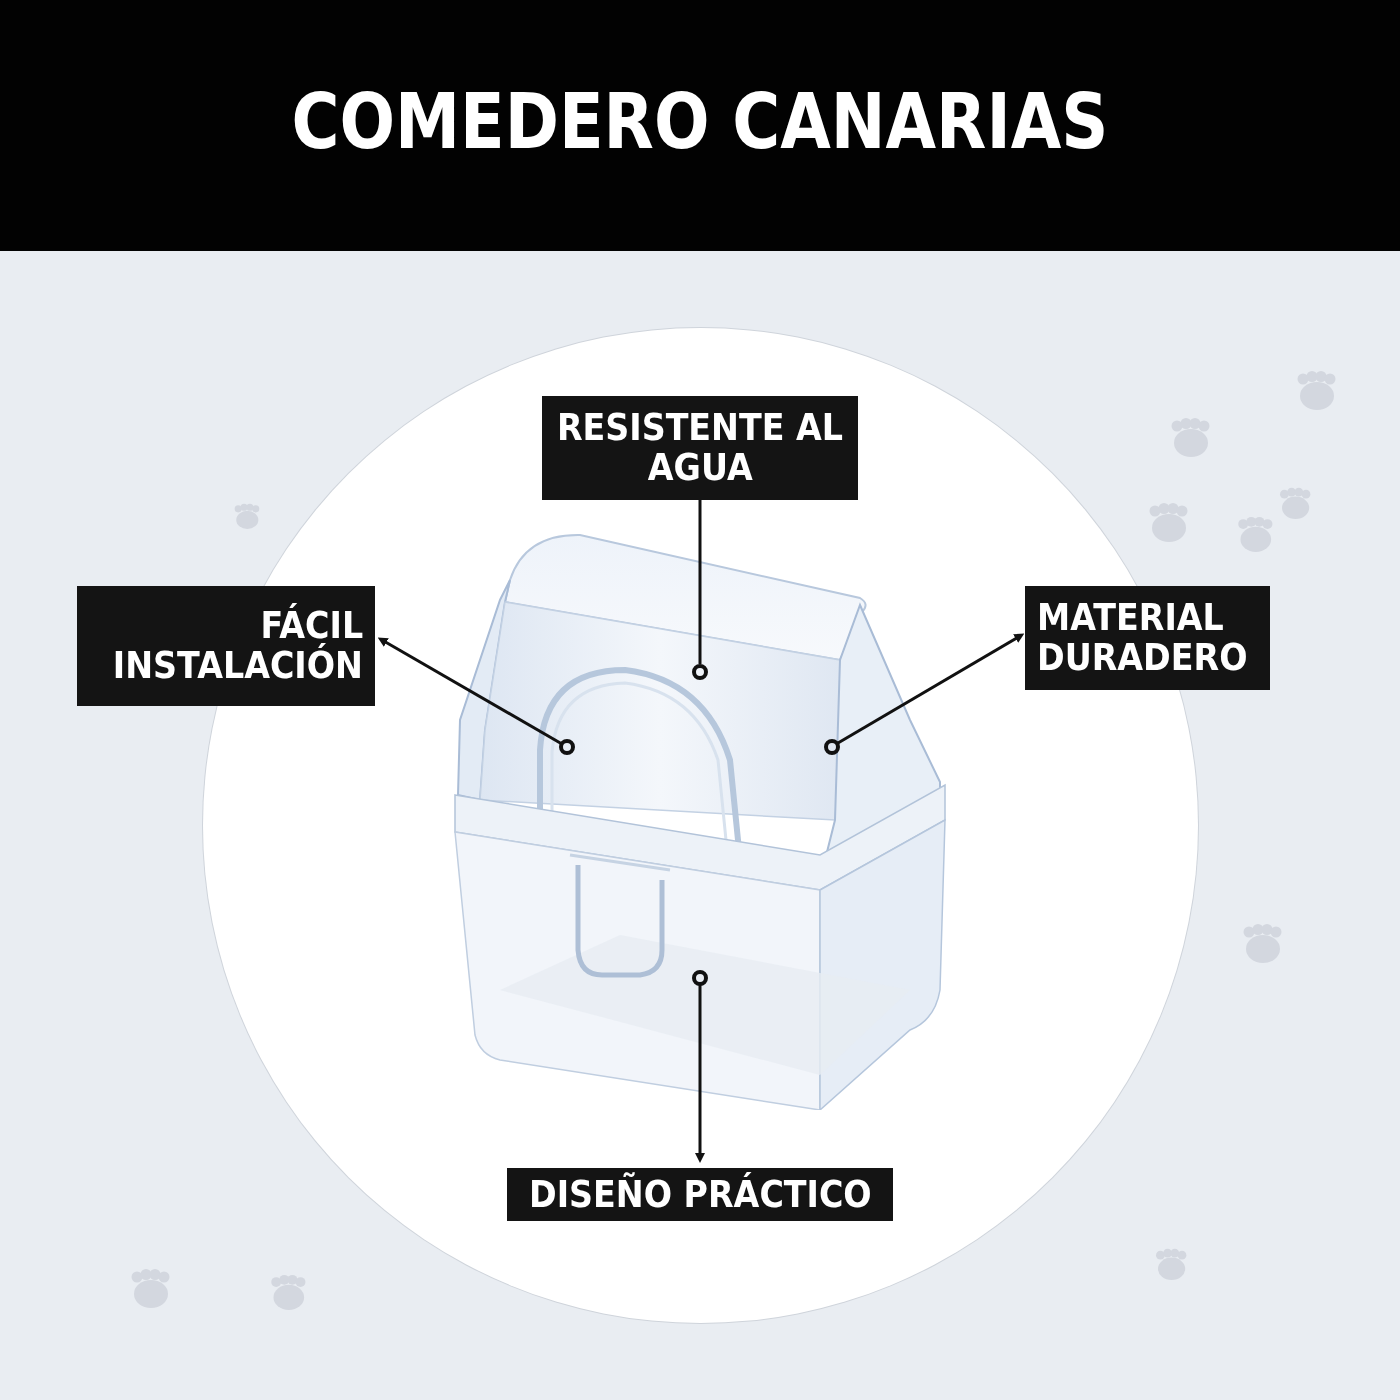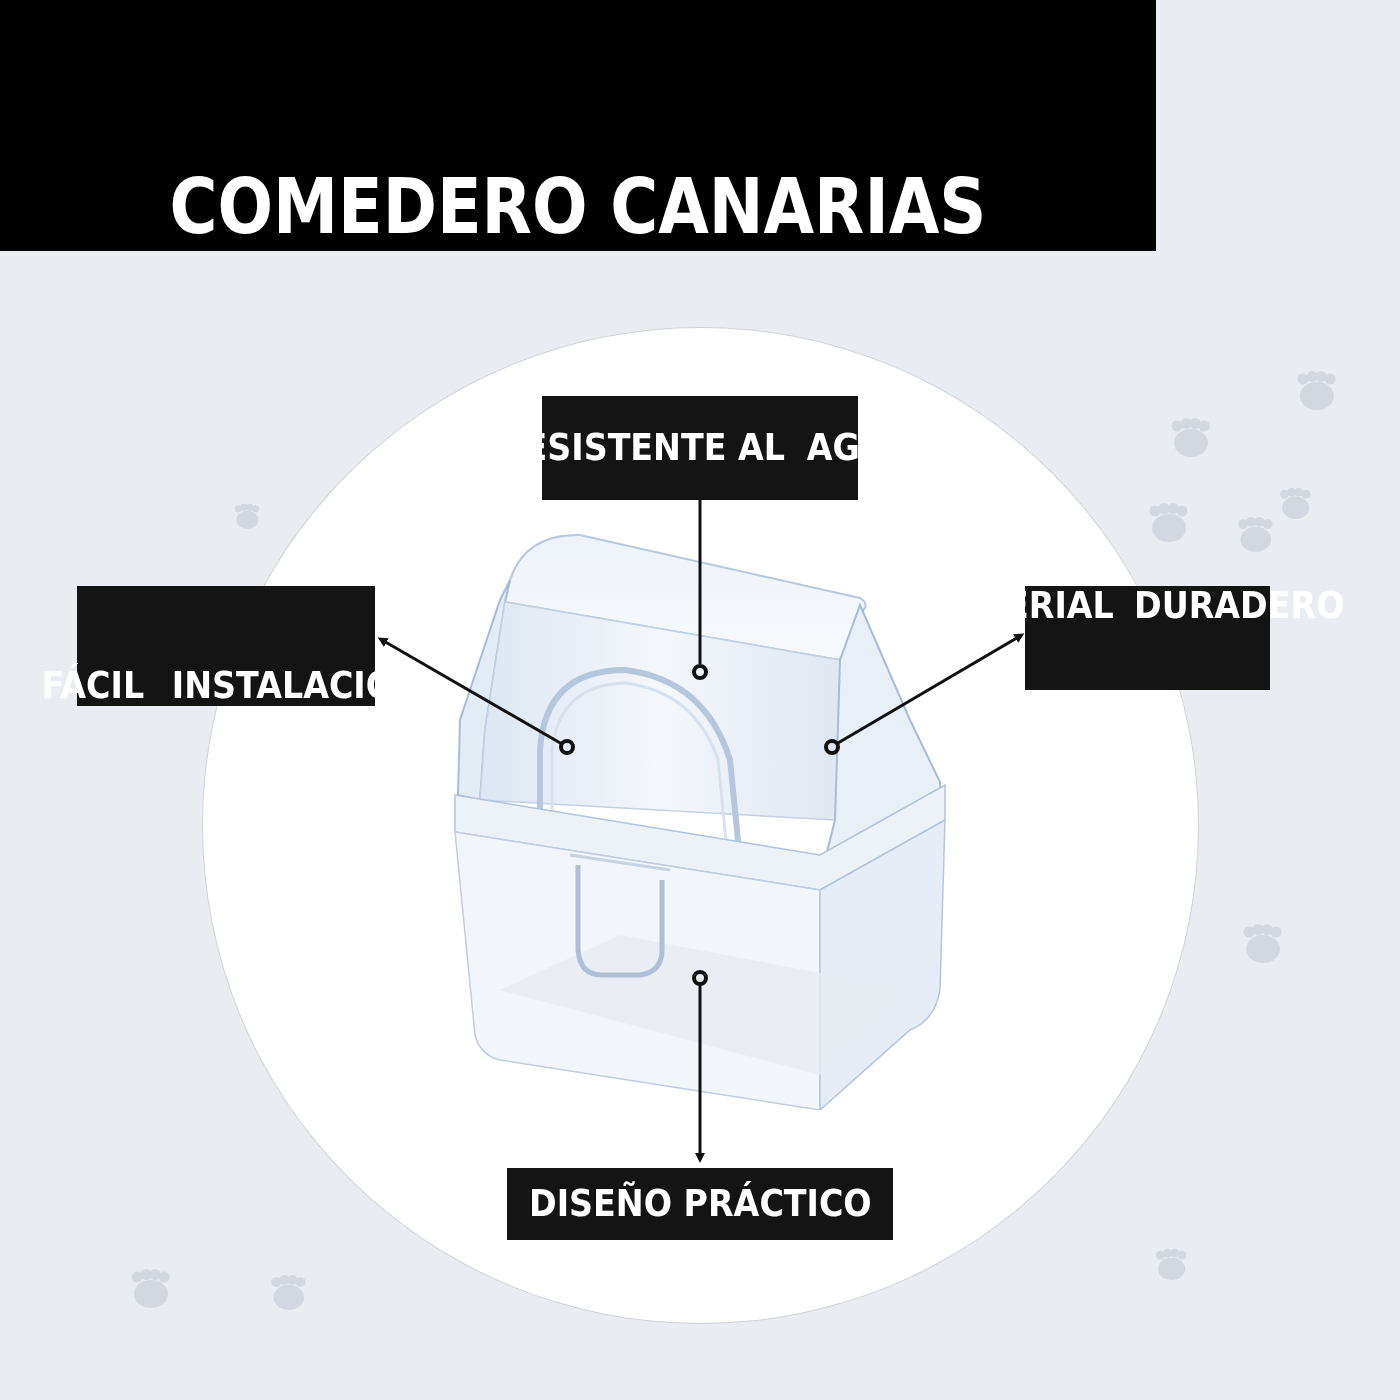--- a/index.html
+++ b/index.html
@@ -3,23 +3,23 @@
   <meta charset="utf-8">
   <style>
     * { margin: 0; padding: 0; box-sizing: border-box; }
     html, body { width: 1400px; height: 1400px; overflow: hidden; }
     body {
       position: relative;
       background: #e9edf2;
       font-family: "DejaVu Sans", "Liberation Sans", sans-serif;
     }
     .header {
-      position: absolute; left: 0; top: 0; width: 1156px; height: 251px;
+      position: absolute; left: 0; top: 0; width: 1400px; height: 251px;
       background: #020202;
-      display: flex; align-items: flex-end; justify-content: center;
+      display: flex; align-items: center; justify-content: center;
     }
     .header-title {
       color: #ffffff;
       font-family: "DejaVu Sans", sans-serif;
       font-weight: bold;
       font-size: 76px;
       letter-spacing: 0px;
       transform: scaleX(0.86);
       margin-top: -8px;
       white-space: nowrap;
@@ -38,28 +38,28 @@
     .product { position: absolute; left: 440px; top: 520px; width: 520px; height: 590px; }
 
     .label {
       position: absolute;
       background: #141414;
       color: #ffffff;
       font-family: "DejaVu Sans", sans-serif;
       font-weight: bold;
       font-size: 37px;
       line-height: 40px;
-      display: flex; flex-direction: row; justify-content: center;
+      display: flex; flex-direction: column; justify-content: center;
       padding: 0 12px;
     }
     .label span { display: block; white-space: nowrap; transform-origin: center; }
     .label-top { left: 542px; top: 396px; width: 316px; height: 104px; text-align: center; align-items: center; }
     .label-left { left: 77px; top: 586px; width: 298px; height: 120px; text-align: right; align-items: flex-end; }
     .label-right { left: 1025px; top: 586px; width: 245px; height: 104px; text-align: left; align-items: flex-start; }
-    .label-bottom { left: 507px; top: 1168px; width: 386px; height: 72px; text-align: center; align-items: center; }
+    .label-bottom { left: 507px; top: 1168px; width: 386px; height: 53px; text-align: center; align-items: center; }
     .label-left span, .label-right span, .label-top span, .label-bottom span { transform: scaleX(0.9); }
     .label-left span { transform-origin: right center; }
     .label-right span { transform-origin: left center; }
 
     .overlay { position: absolute; left: 0; top: 0; width: 1400px; height: 1400px; pointer-events: none; }
   </style>
 </head>
 <body>
 
 <div class="header">

